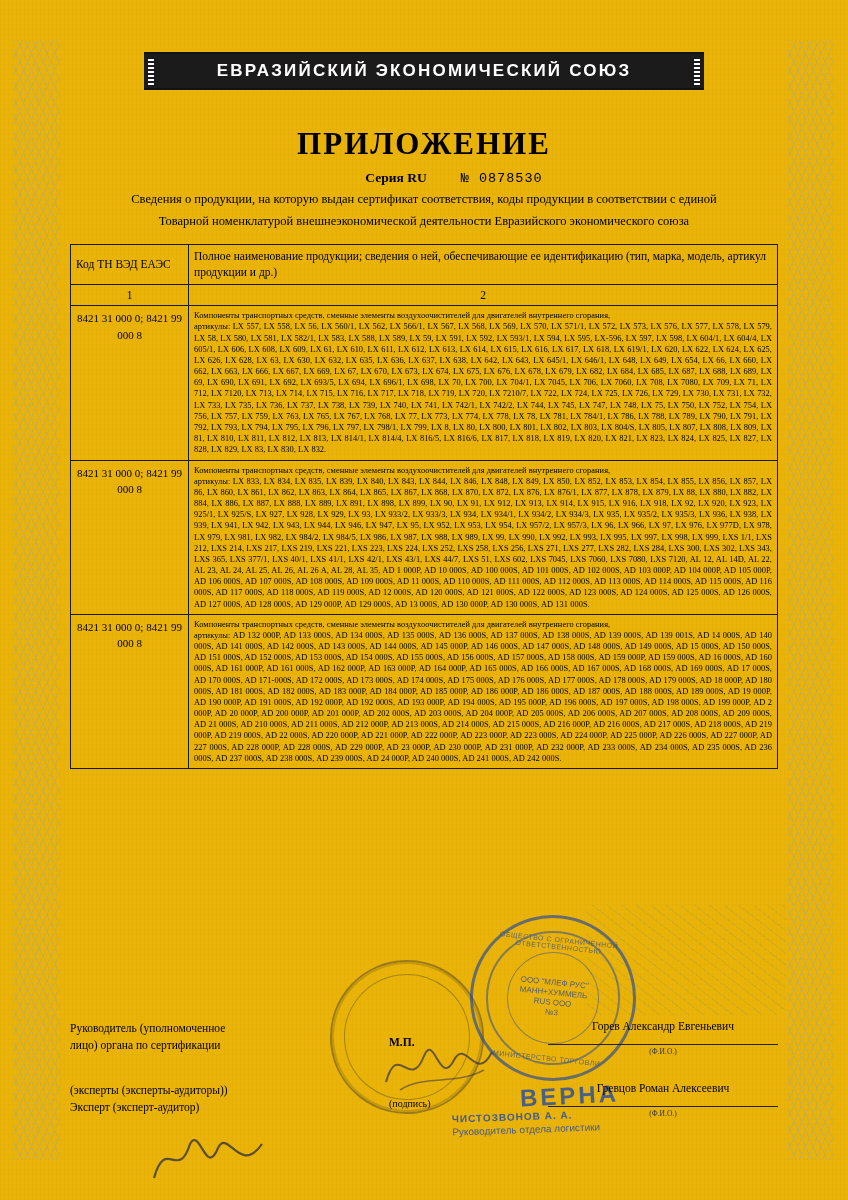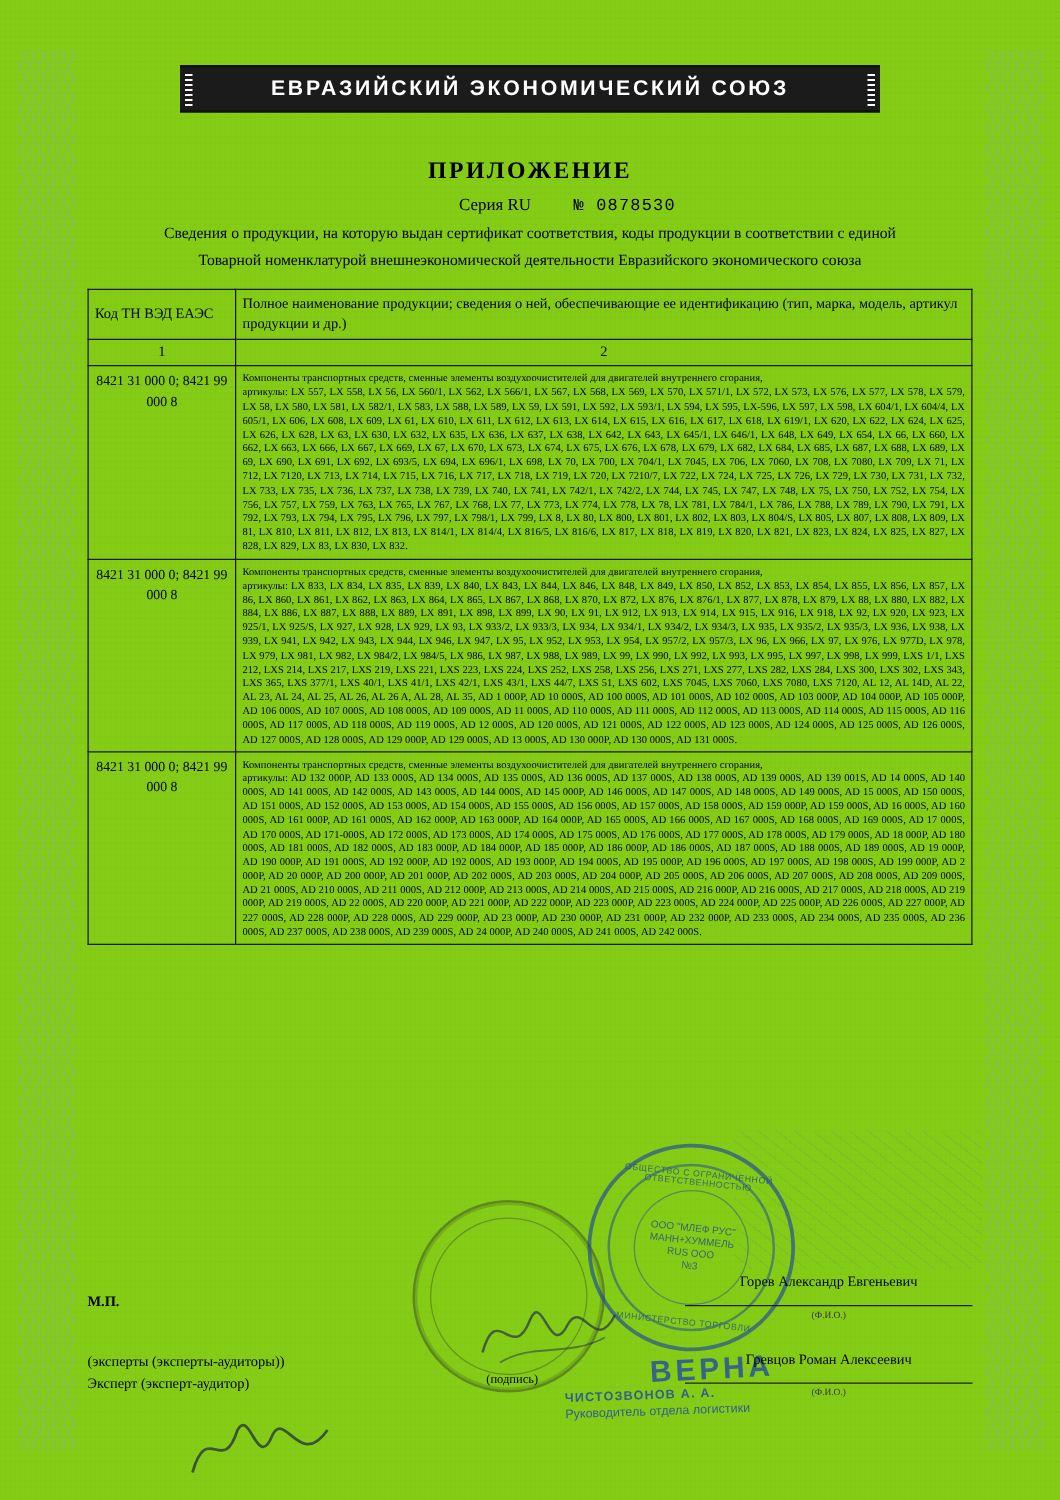--- a/index.html
+++ b/index.html
@@ -8,21 +8,21 @@
     background: #d8d8d8;
   }
   body {
     font-family: "Liberation Serif", serif;
   }
   .page {
     position: relative;
     width: 848px;
     height: 1200px;
     margin: 0 auto;
-    background: #84cc16;
+    background: #eab308;
     overflow: hidden;
   }
   
   .paper-noise {
     position: absolute;
     inset: 0;
     background:
       repeating-linear-gradient(90deg, rgba(0,0,0,0.012) 0px, rgba(0,0,0,0.012) 1px, rgba(0,0,0,0) 1px, rgba(0,0,0,0) 4px),
       repeating-linear-gradient(0deg, rgba(0,0,0,0.010) 0px, rgba(0,0,0,0.010) 1px, rgba(0,0,0,0) 1px, rgba(0,0,0,0) 5px);
     pointer-events: none;
@@ -77,21 +77,21 @@
     bottom: 3px;
     width: 6px;
     background: repeating-linear-gradient(0deg, #fff 0px, #fff 2px, #1b1b1b 2px, #1b1b1b 4px);
   }
   .banner::before { left: 4px; }
   .banner::after { right: 4px; }
 
   
   .title-main {
     text-align: center;
-    font-size: 19px;
+    font-size: 31px;
     font-weight: bold;
     letter-spacing: 2px;
     margin-top: 36px;
     font-family: "Liberation Serif", serif;
   }
   .title-sub-row {
     display: flex;
     align-items: baseline;
     justify-content: center;
     margin-top: 22px;
@@ -110,21 +110,21 @@
     letter-spacing: 0.3px;
   }
   .series-row {
     display: flex;
     align-items: baseline;
     justify-content: center;
     margin-top: 8px;
     gap: 34px;
     padding-left: 60px;
   }
-  .series-label { font-size: 13.5px; }
+  .series-label { font-size: 13.5px; font-weight: bold; }
   .series-value {
     font-size: 13.5px;
     font-family: "Liberation Mono", monospace;
     letter-spacing: 1px;
   }
 
   .appendix-no {
     text-align: center;
     font-size: 12.5px;
     margin-top: 26px;
@@ -413,20 +413,24 @@
   </svg>
 
   <div class="verna">ВЕРНА</div>
   <div class="logistics-stamp">
     <div class="ls-name">ЧИСТОЗВОНОВ А. А.</div>
     <div>Руководитель отдела логистики</div>
   </div>
 
   <div class="footer">
     <div class="sig-row">
+      <div class="sig-left">
+        <div>Руководитель (уполномоченное</div>
+        <div>лицо) органа по сертификации</div>
+      </div>
       <div class="sig-mid">М.П.</div>
       <div class="sig-right">
         <span class="sig-name">Горев Александр Евгеньевич</span>
         <span class="sig-caption">(Ф.И.О.)</span>
       </div>
     </div>
 
     <div class="sig-row">
       <div class="sig-left">
         <div>(эксперты (эксперты-аудиторы))</div>

